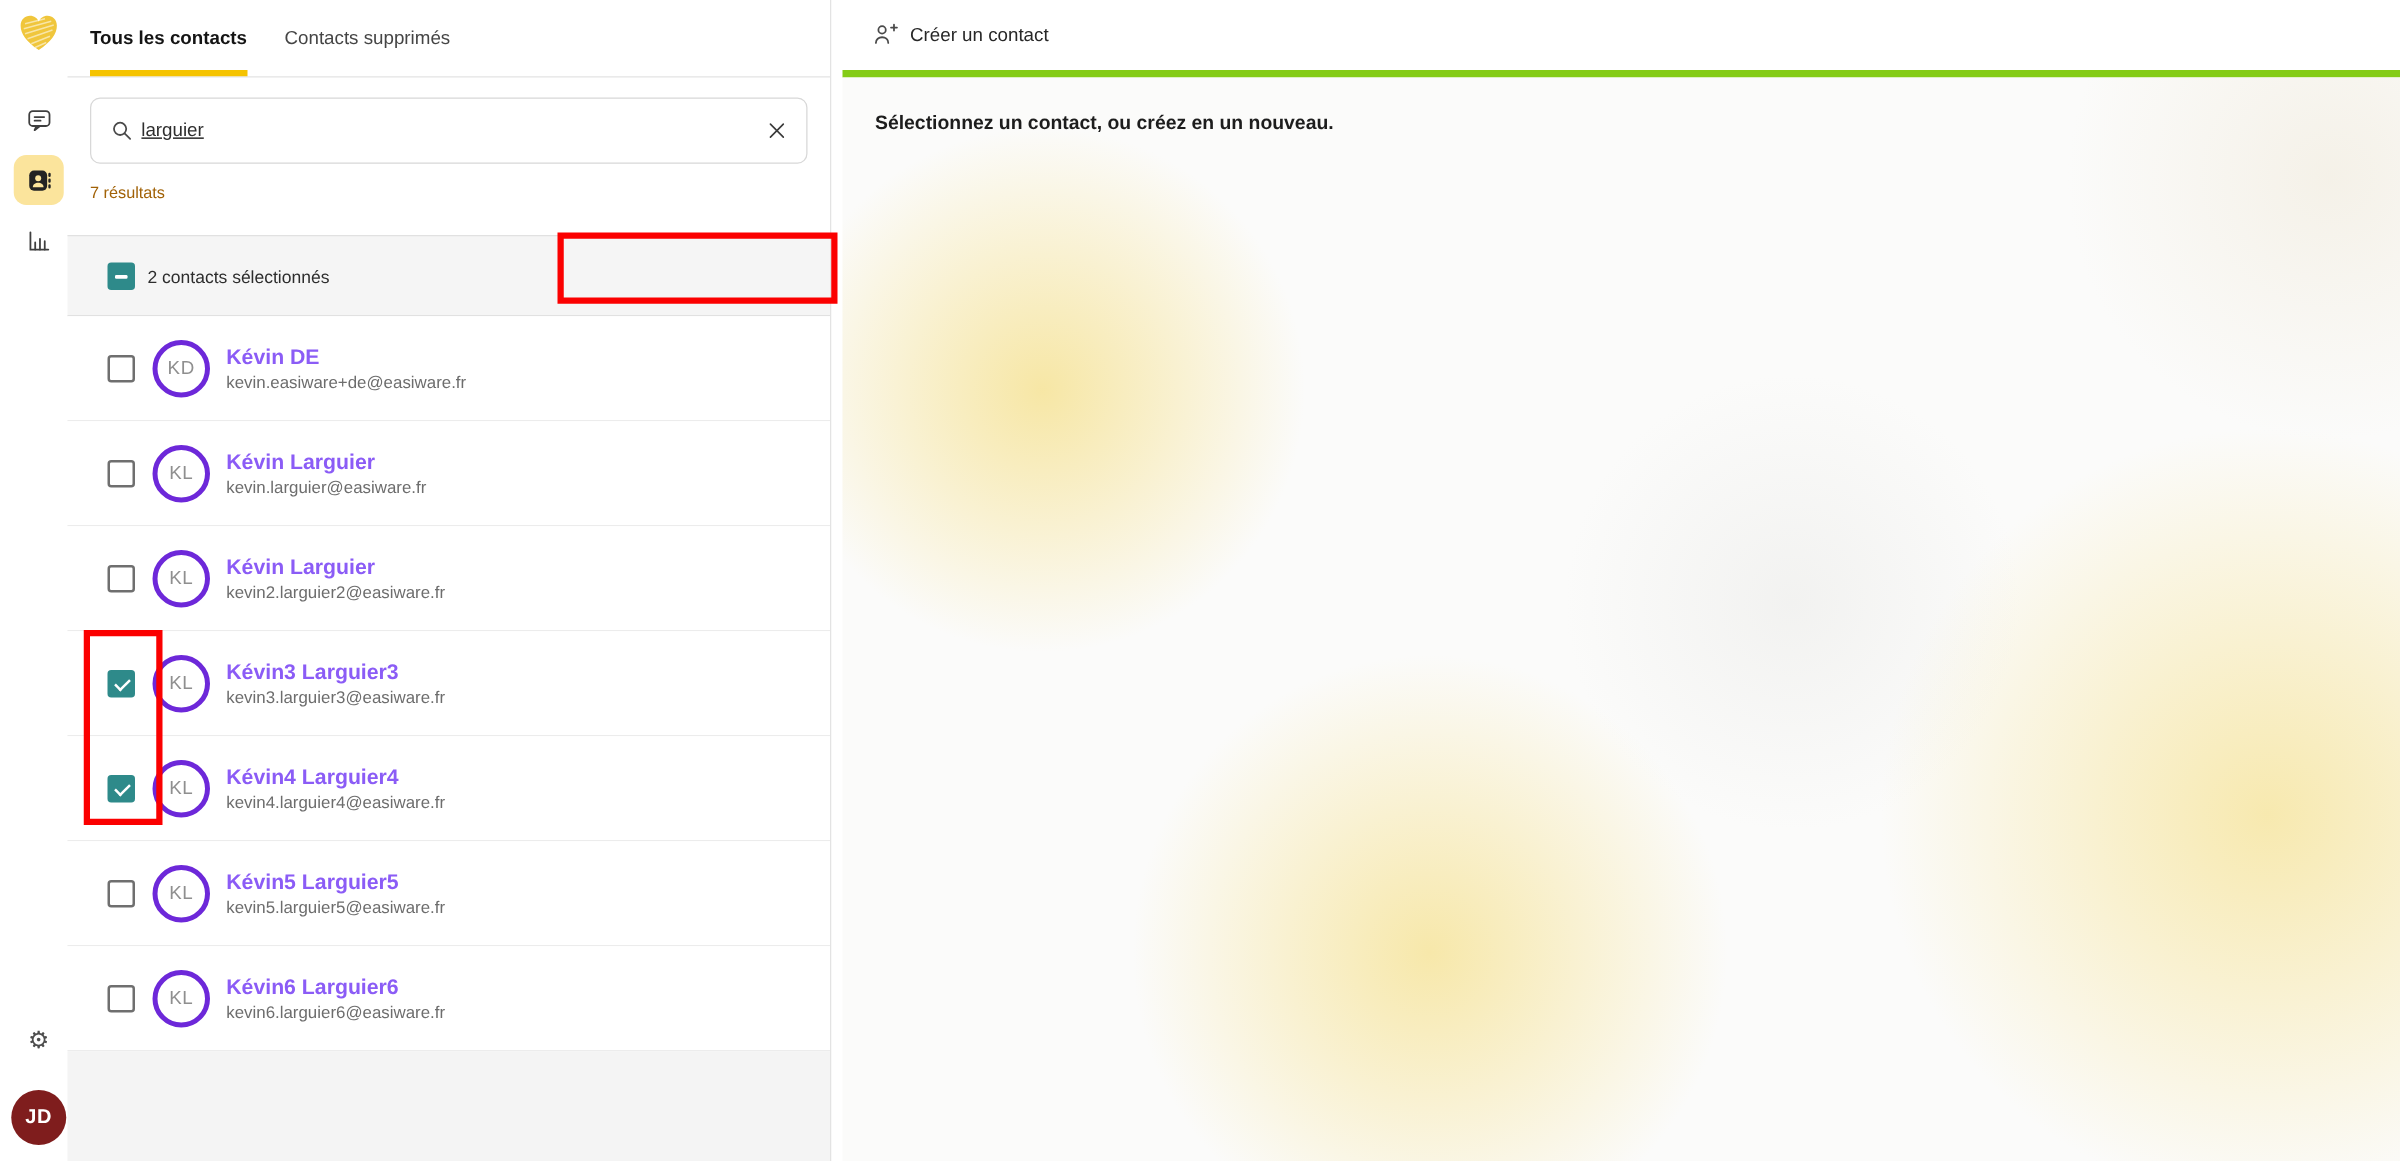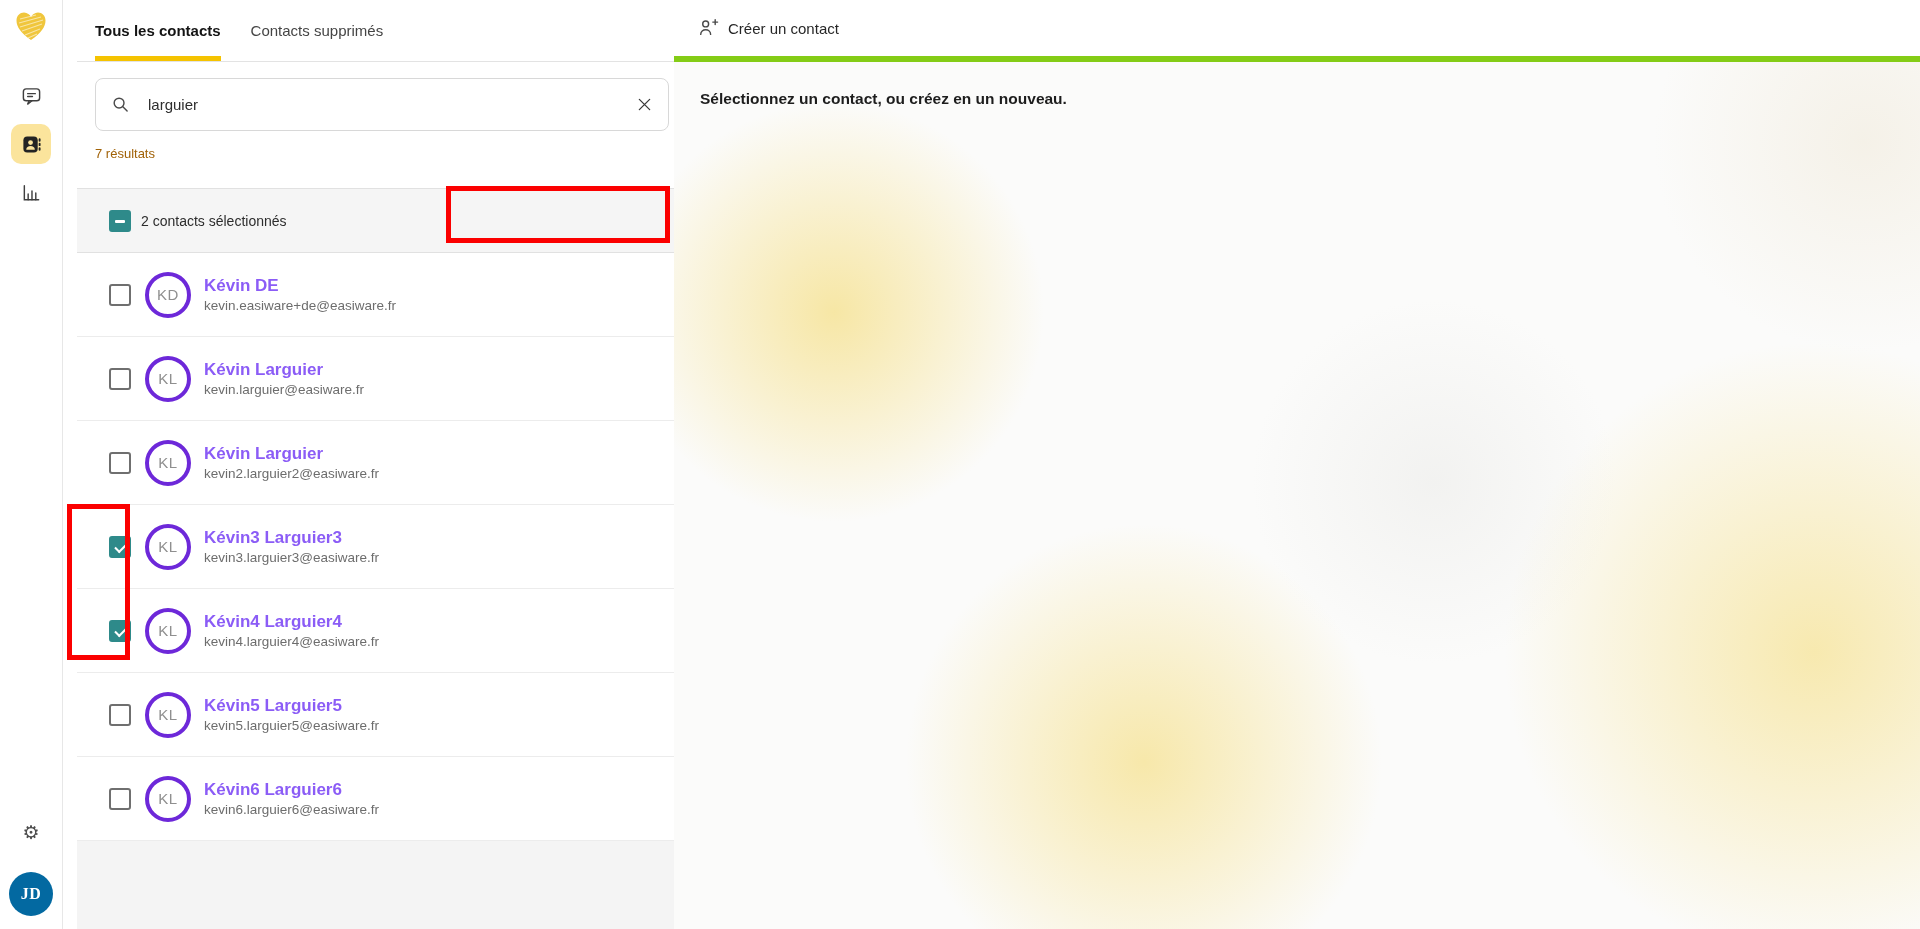--- a/index.html
+++ b/index.html
@@ -7,33 +7,33 @@
   .root{position:relative;width:1920px;height:929px;overflow:hidden;background:#fff;}
 
   
   .rail{position:absolute;left:0;top:0;bottom:0;width:63px;border-right:1px solid #e7e7e7;
         display:flex;flex-direction:column;align-items:center;box-sizing:border-box;padding:10px 0 13px;background:#fff;}
   .rail .logo{width:34px;height:32px;margin-bottom:34px;}
   .rail-btn{width:40px;height:40px;border-radius:10px;display:flex;align-items:center;justify-content:center;margin-bottom:8px;cursor:pointer;}
   .rail-btn.active{background:#fbe49c;}
   .rail .spacer{flex:1;}
   .gear{font-family:"DejaVu Sans",sans-serif;font-size:19px;color:#4d4d4d;line-height:1;}
-  .user-avatar{width:44px;height:44px;border-radius:50%;background:#0369a1;color:#fff;font-weight:bold;
-        font-size:16px;display:flex;align-items:center;justify-content:center;margin-top:12px;cursor:pointer;letter-spacing:.5px;font-family:Liberation Serif, serif;}
-
-  
-  .panel{position:absolute;left:77px;top:0;bottom:0;width:611px;box-sizing:border-box;border-right:1px solid #e3e3e3;
+  .user-avatar{width:44px;height:44px;border-radius:50%;background:#7f1d1d;color:#fff;font-weight:bold;
+        font-size:16px;display:flex;align-items:center;justify-content:center;margin-top:12px;cursor:pointer;letter-spacing:.5px;}
+
+  
+  .panel{position:absolute;left:54px;top:0;bottom:0;width:611px;box-sizing:border-box;border-right:1px solid #e3e3e3;
          display:flex;flex-direction:column;background:#fff;justify-content:center;}
   .tabbar{height:62px;min-height:62px;border-bottom:1px solid #e3e3e3;display:flex;align-items:stretch;padding-left:18px;gap:30px;box-sizing:border-box;}
   .tab{display:flex;align-items:center;position:relative;font-size:15px;color:#454545;cursor:pointer;}
   .tab.active{font-weight:bold;color:#141414;}
   .tab.active::after{content:"";position:absolute;left:0;right:0;bottom:0;height:5px;background:#f5c300;}
 
   .search-section{height:126px;min-height:126px;box-sizing:border-box;padding:16px 18px 0;}
-  .searchbox{height:53px;box-sizing:border-box;border:1px solid #d8d8d8;border-radius:8px;display:flex;align-items:center;padding:0 16px;gap:17px;background:#fff;}
+  .searchbox{height:53px;box-sizing:border-box;border:1px solid #d8d8d8;border-radius:8px;display:flex;align-items:center;padding:0 16px;gap:5px;background:#fff;text-decoration:underline;}
   .searchbox input{border:none;outline:none;flex:1;font-size:15px;color:#2e2e2e;font-family:inherit;background:transparent;}
   .clear-x{cursor:pointer;display:flex;align-items:center;}
   .results{margin-top:15px;font-size:13px;color:#a16207;}
 
   .selectbar{height:65px;min-height:65px;background:#f5f5f5;border-top:1px solid #e1e1e1;border-bottom:1px solid #e1e1e1;
              display:flex;align-items:center;box-sizing:border-box;padding:0 24px 0 32px;}
   .selectbar .lbl{margin-left:10px;font-size:14px;color:#2d2d2d;}
   .merge-btn{margin-left:auto;display:flex;align-items:center;gap:9px;font-size:14px;color:#2f2f2f;cursor:pointer;padding:10px 14px;}
 
   .cb{width:22px;height:22px;box-sizing:border-box;border:2px solid #6f6f6f;border-radius:3px;background:#fff;position:relative;flex:none;cursor:pointer;}

